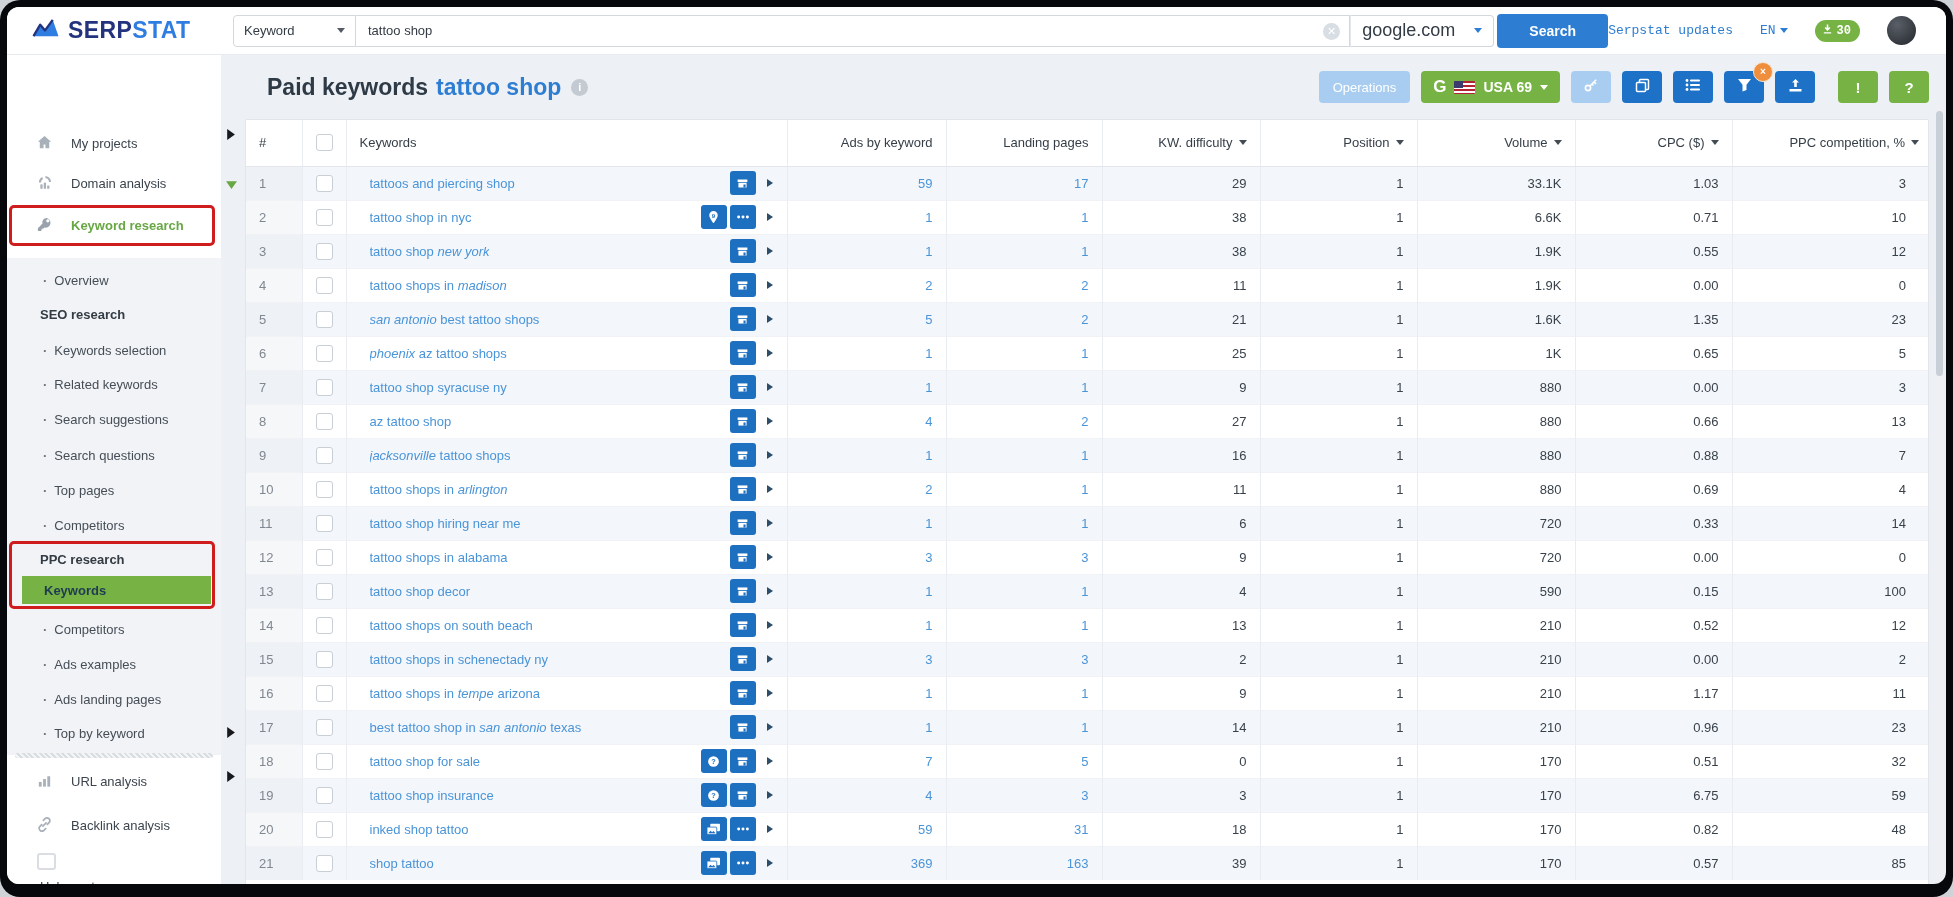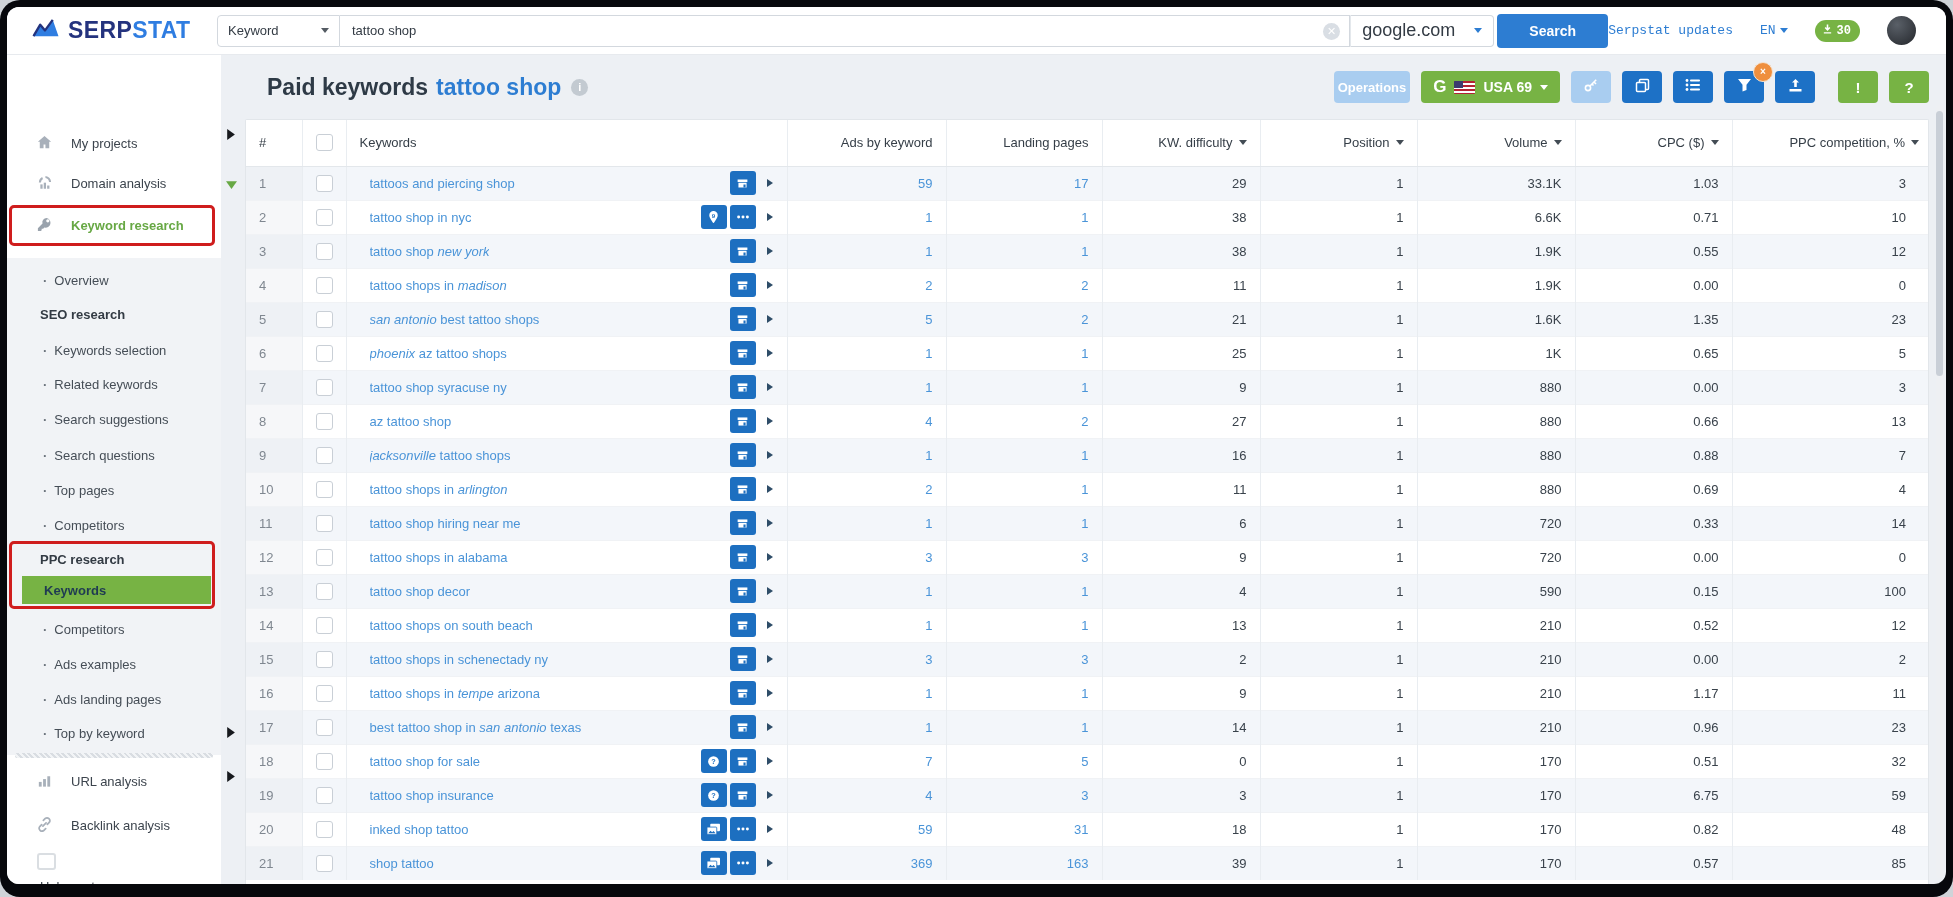--- a/index.html
+++ b/index.html
@@ -4,21 +4,21 @@
 <style>
   html,body{margin:0;padding:0;background:#cfd3d8;font-family:"Liberation Sans",sans-serif;}
   .frame{width:1953px;height:897px;box-sizing:border-box;background:#07080c;padding:7px 7px 13px;border-radius:20px;}
   .app{position:relative;width:100%;height:100%;background:#edf0f4;border-radius:12px;overflow:hidden;}
 
   
   .topbar{position:absolute;top:0;left:0;right:0;height:48px;background:#fff;display:flex;align-items:center;padding:0 30px 0 24px;box-sizing:border-box;z-index:6;border-bottom:1px solid #e7eaee;}
   .logo{display:flex;align-items:center;gap:7px;width:184px;flex:0 0 auto;}
   .logo-text{font-size:23px;font-weight:700;letter-spacing:.4px;}
   .logo-serp{color:#24337e}.logo-stat{color:#2f7de1}
-  .search-wrap{display:flex;align-items:center;height:34px;flex:1;max-width:1392px;margin-left:2px;}
+  .search-wrap{display:flex;align-items:center;height:34px;flex:1;max-width:1392px;margin-left:18px;}
   .kw-select{flex:0 0 123px;height:32px;border:1px solid #d3d8de;border-radius:4px 0 0 4px;display:flex;align-items:center;justify-content:space-between;padding:0 10px;font-size:13px;color:#333b44;background:#fff;cursor:pointer;box-sizing:border-box;}
   .search-box{flex:1;height:32px;border:1px solid #d3d8de;border-left:none;display:flex;align-items:center;background:#fff;box-sizing:border-box;position:relative;}
   .search-box input{border:none;outline:none;width:100%;font-size:13px;color:#333b44;padding:0 34px 0 12px;font-family:"Liberation Sans",sans-serif;background:transparent;}
   .clear-btn{position:absolute;right:9px;top:7px;width:17px;height:17px;border-radius:50%;background:#d9dee4;color:#fff;font-size:11px;line-height:17px;text-align:center;cursor:pointer;}
   .engine-select{flex:0 0 144px;height:32px;border:1px solid #d3d8de;border-left:1px solid #e4e8ec;display:flex;align-items:center;justify-content:space-between;padding:0 11px;font-size:18px;color:#333b44;background:#fff;cursor:pointer;box-sizing:border-box;border-radius:0 4px 4px 0;}
   .search-btn{flex:0 0 111px;height:34px;margin-left:3px;background:#2d7dd2;color:#fff;border:none;border-radius:4px;font-size:14px;font-weight:700;cursor:pointer;font-family:"Liberation Sans",sans-serif;}
   .top-right{margin-left:auto;display:flex;align-items:center;gap:27px;font-family:Liberation Mono, monospace;}
   .top-link{color:#2d7dd2;font-size:13px;cursor:pointer;white-space:nowrap;}
   .lang{color:#2d7dd2;font-size:13px;display:flex;align-items:center;gap:4px;cursor:pointer;}
   .credits{height:22px;background:#77b344;border-radius:11px;display:flex;align-items:center;gap:4px;padding:0 9px 0 7px;color:#fff;font-size:12px;font-weight:700;cursor:pointer;}
@@ -45,21 +45,21 @@
   .pop-caret{position:absolute;left:219px;z-index:7;}
 
   
   .main{position:absolute;left:214px;top:48px;right:0;bottom:0;}
   .content-header{height:64px;display:flex;align-items:center;padding:0 17px 0 46px;}
   .page-title{font-size:23px;font-weight:600;color:#2e3a46;display:flex;align-items:center;gap:8px;white-space:nowrap;}
   .page-title .q{color:#2d7dd2;}
   .info-dot{width:17px;height:17px;border-radius:50%;background:#c3cad1;color:#fff;font-size:11px;font-weight:700;text-align:center;line-height:17px;margin-left:2px;}
   .toolbar{margin-left:auto;display:flex;align-items:center;gap:11px;}
   .tb{height:32px;border-radius:4px;display:flex;align-items:center;justify-content:center;cursor:pointer;box-sizing:border-box;}
-  .tb-op{background:#a9cdf0;color:#fff;font-size:13px;padding:0 4px;font-weight:700;}
+  .tb-op{background:#a9cdf0;color:#fff;font-size:13px;padding:0 14px;font-weight:400;}
   .tb-region{background:#77b344;color:#fff;padding:0 12px;gap:8px;font-size:14px;font-weight:700;}
   .g-letter{font-size:17px;font-weight:700;}
   .flag{width:21px;height:13px;background:repeating-linear-gradient(#b22234 0 2px,#fff 2px 4px);position:relative;border-radius:1px;overflow:hidden;}
   .flag::before{content:"";position:absolute;left:0;top:0;width:9px;height:7px;background:#3c3b6e;}
   .ib{width:40px;}
   .lb{background:#a9cdf0;}.bb{background:#1d71c6;}.gb{background:#77b344;}
   .gb{color:#fff;font-weight:700;font-size:15px;}
   .filter-wrap{position:relative;}
   .x-badge{position:absolute;top:-9px;right:-9px;width:18px;height:18px;border-radius:50%;background:#ef8f3e;border:1px solid #f6e3cf;color:#fff;font-size:10px;font-weight:700;text-align:center;line-height:17px;z-index:5;cursor:pointer;}
 

